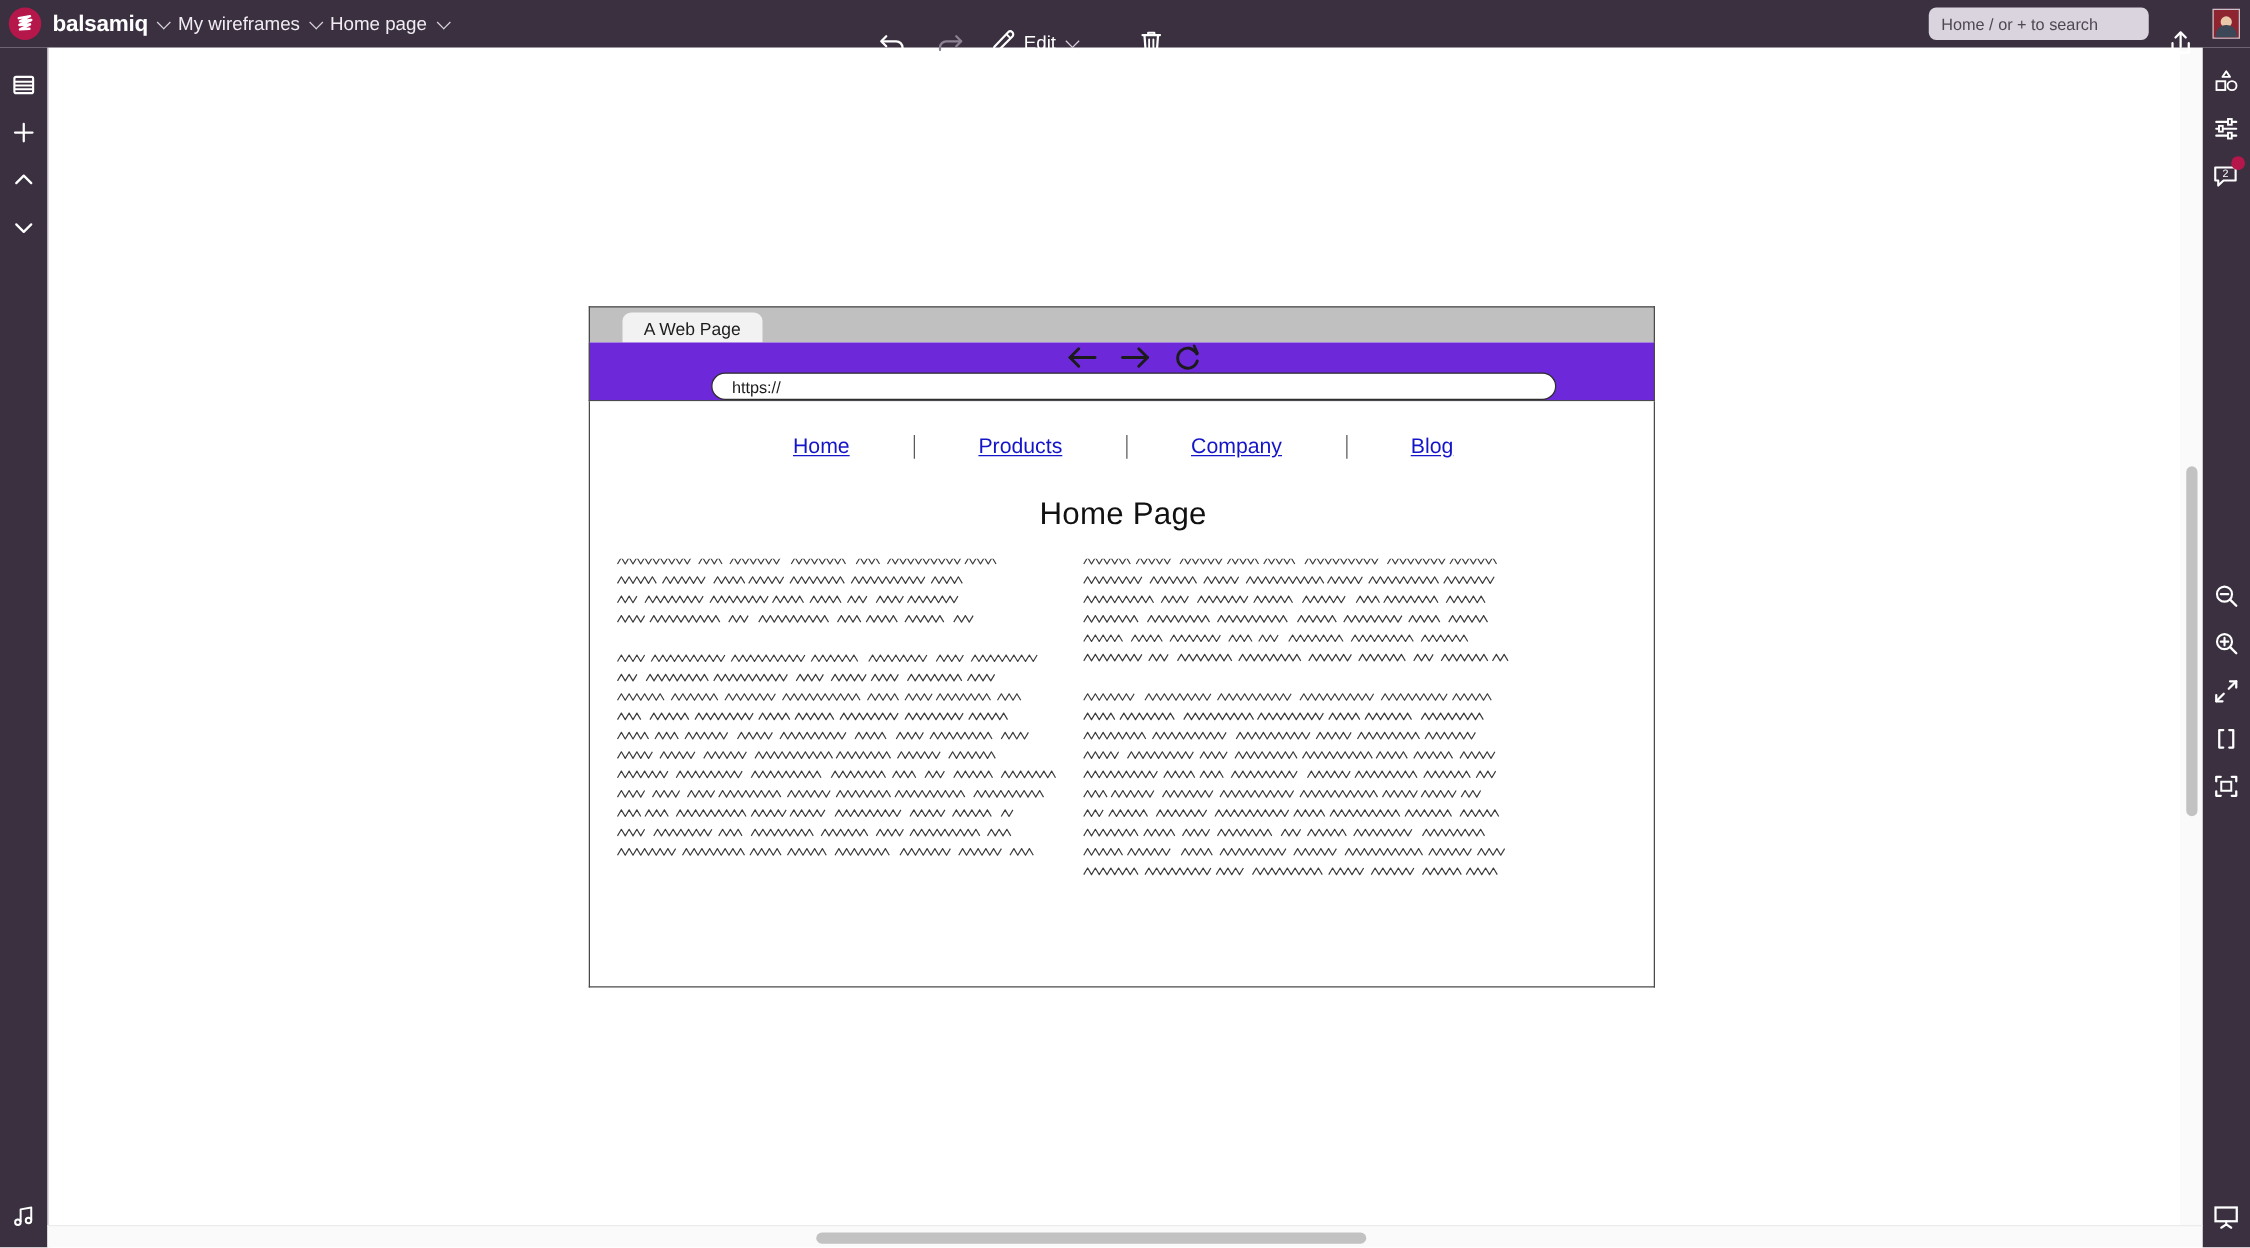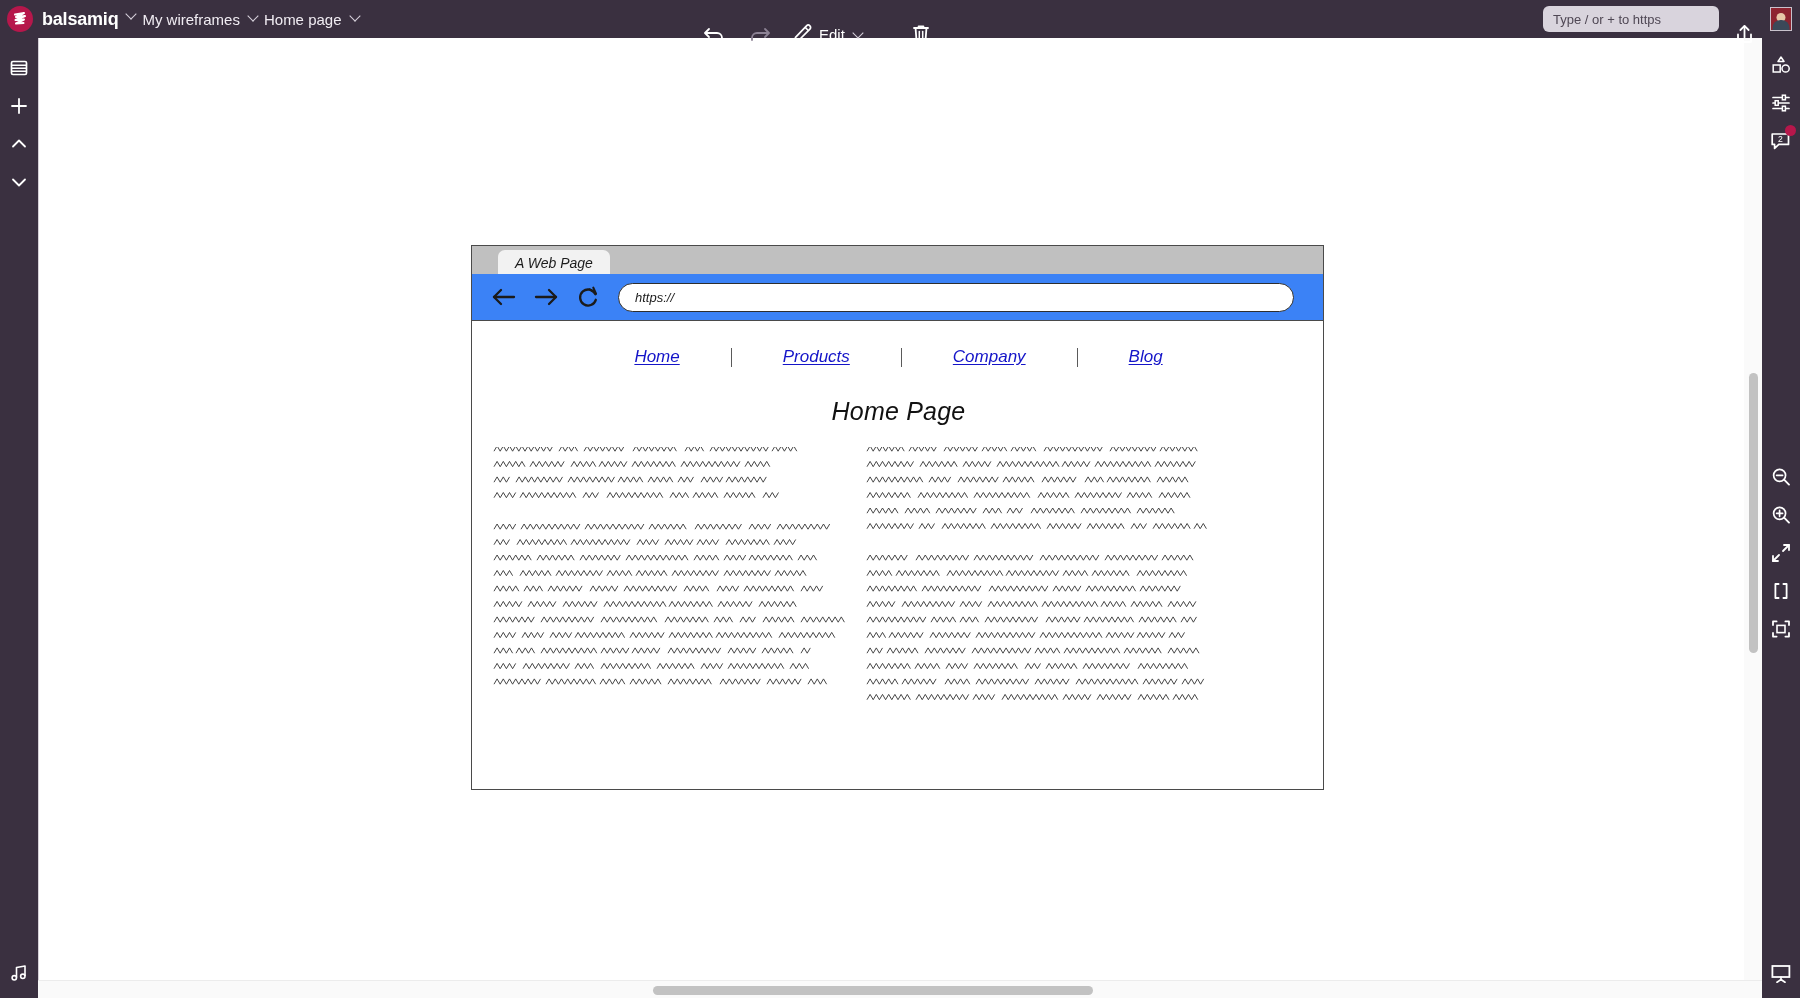--- a/index.html
+++ b/index.html
@@ -40,21 +40,21 @@
     content: ""; position: absolute; left: 1px; top: 1px;
     width: 7px; height: 7px;
     border-right: 1.6px solid #d8d2dc;
     border-bottom: 1.6px solid #d8d2dc;
     transform: rotate(45deg);
   }
   .crumb {
     color: #f0ecf2; font-size: 15px; margin-left: 2px;
     white-space: nowrap;
   }
-  .crumb-group { display: flex; }
+  .crumb-group { display: flex; align-items: center; }
 
   .tb-center {
     position: absolute; left: 700px; top: 0;
     height: 38px; display: flex; align-items: center; gap: 14px;
   }
   .tb-btn {
     display: flex; align-items: center; justify-content: center;
     height: 30px; padding: 0 3px; cursor: pointer; margin-top: 30px;
   }
   .edit-label { color: #ffffff; font-size: 15px; margin-left: 6px; }
@@ -120,21 +120,20 @@
     width: 11px; height: 11px; border-radius: 50%;
     background: #b6174b;
   }
 
   
   .canvas {
     position: absolute; left: 38px; top: 38px;
     width: 1724px; height: 960px;
     background: #ffffff;
     overflow: hidden;
-    font-style: italic;
   }
   .canvas-border-l {
     position: absolute; left: 38px; top: 38px;
     width: 1px; height: 960px; background: #d5d0d8; z-index: 21;
   }
 
   
   .hscroll-track {
     position: absolute; left: 38px; bottom: 0;
     width: 1724px; height: 18px;
@@ -179,25 +178,25 @@
     height: 25px; padding: 0 17px;
     background: #f2f2f2;
     border-radius: 7px 7px 0 0;
     display: flex; align-items: center;
   }
   .wf-tab-label { font-size: 14px; color: #1c1c1c; white-space: nowrap; }
 
   .wf-navbar {
     position: absolute; left: 0; top: 29px;
     width: 853px; height: 47px;
-    background: #3b82f6;
+    background: #6d28d9;
     border-left: 1.6px solid #4a4a4a;
     border-right: 1.6px solid #4a4a4a;
     border-bottom: 1.6px solid #4a4a4a;
-    display: flex; align-items: center;
+    display: flex; align-items: center; flex-direction: column;
   }
   .wf-navicons { display: flex; align-items: center; gap: 16px; margin-left: 18px; }
   .wf-url {
     margin-left: 18px;
     width: 676px; height: 29px;
     background: #ffffff;
     border: 1.6px solid #2e2e2e;
     border-radius: 15px;
     display: flex; align-items: center;
     padding-left: 16px;
@@ -299,21 +298,21 @@
           <path d="M7.5 5 V3.2 h5 V5" stroke="#ffffff" stroke-width="1.6" fill="none" stroke-linejoin="round"></path>
           <path d="M4.6 5.6 L5.6 19 h8.8 L15.4 5.6" stroke="#ffffff" stroke-width="1.8" fill="none" stroke-linejoin="round"></path>
           <path d="M8.3 8.6 V16" stroke="#ffffff" stroke-width="1.5" stroke-linecap="round"></path>
           <path d="M11.7 8.6 V16" stroke="#ffffff" stroke-width="1.5" stroke-linecap="round"></path>
         </svg>
       </div>
     </div>
 
     <div class="tb-right">
       <div class="search-box">
-        <span class="search-placeholder">Type / or + to https</span>
+        <span class="search-placeholder">Home / or + to search</span>
       </div>
 
       <div class="tb-btn">
         <svg width="21" height="22" viewBox="0 0 21 22" class="ic">
           <path d="M10.5 14.5 V3.2" stroke="#ffffff" stroke-width="1.8" stroke-linecap="round"></path>
           <path d="M6.4 7 L10.5 2.9 L14.6 7" stroke="#ffffff" stroke-width="1.8" fill="none" stroke-linecap="round" stroke-linejoin="round"></path>
           <path d="M4 11.5 V19 h13 v-7.5" stroke="#ffffff" stroke-width="1.8" fill="none" stroke-linecap="round" stroke-linejoin="round"></path>
         </svg>
       </div>
 

